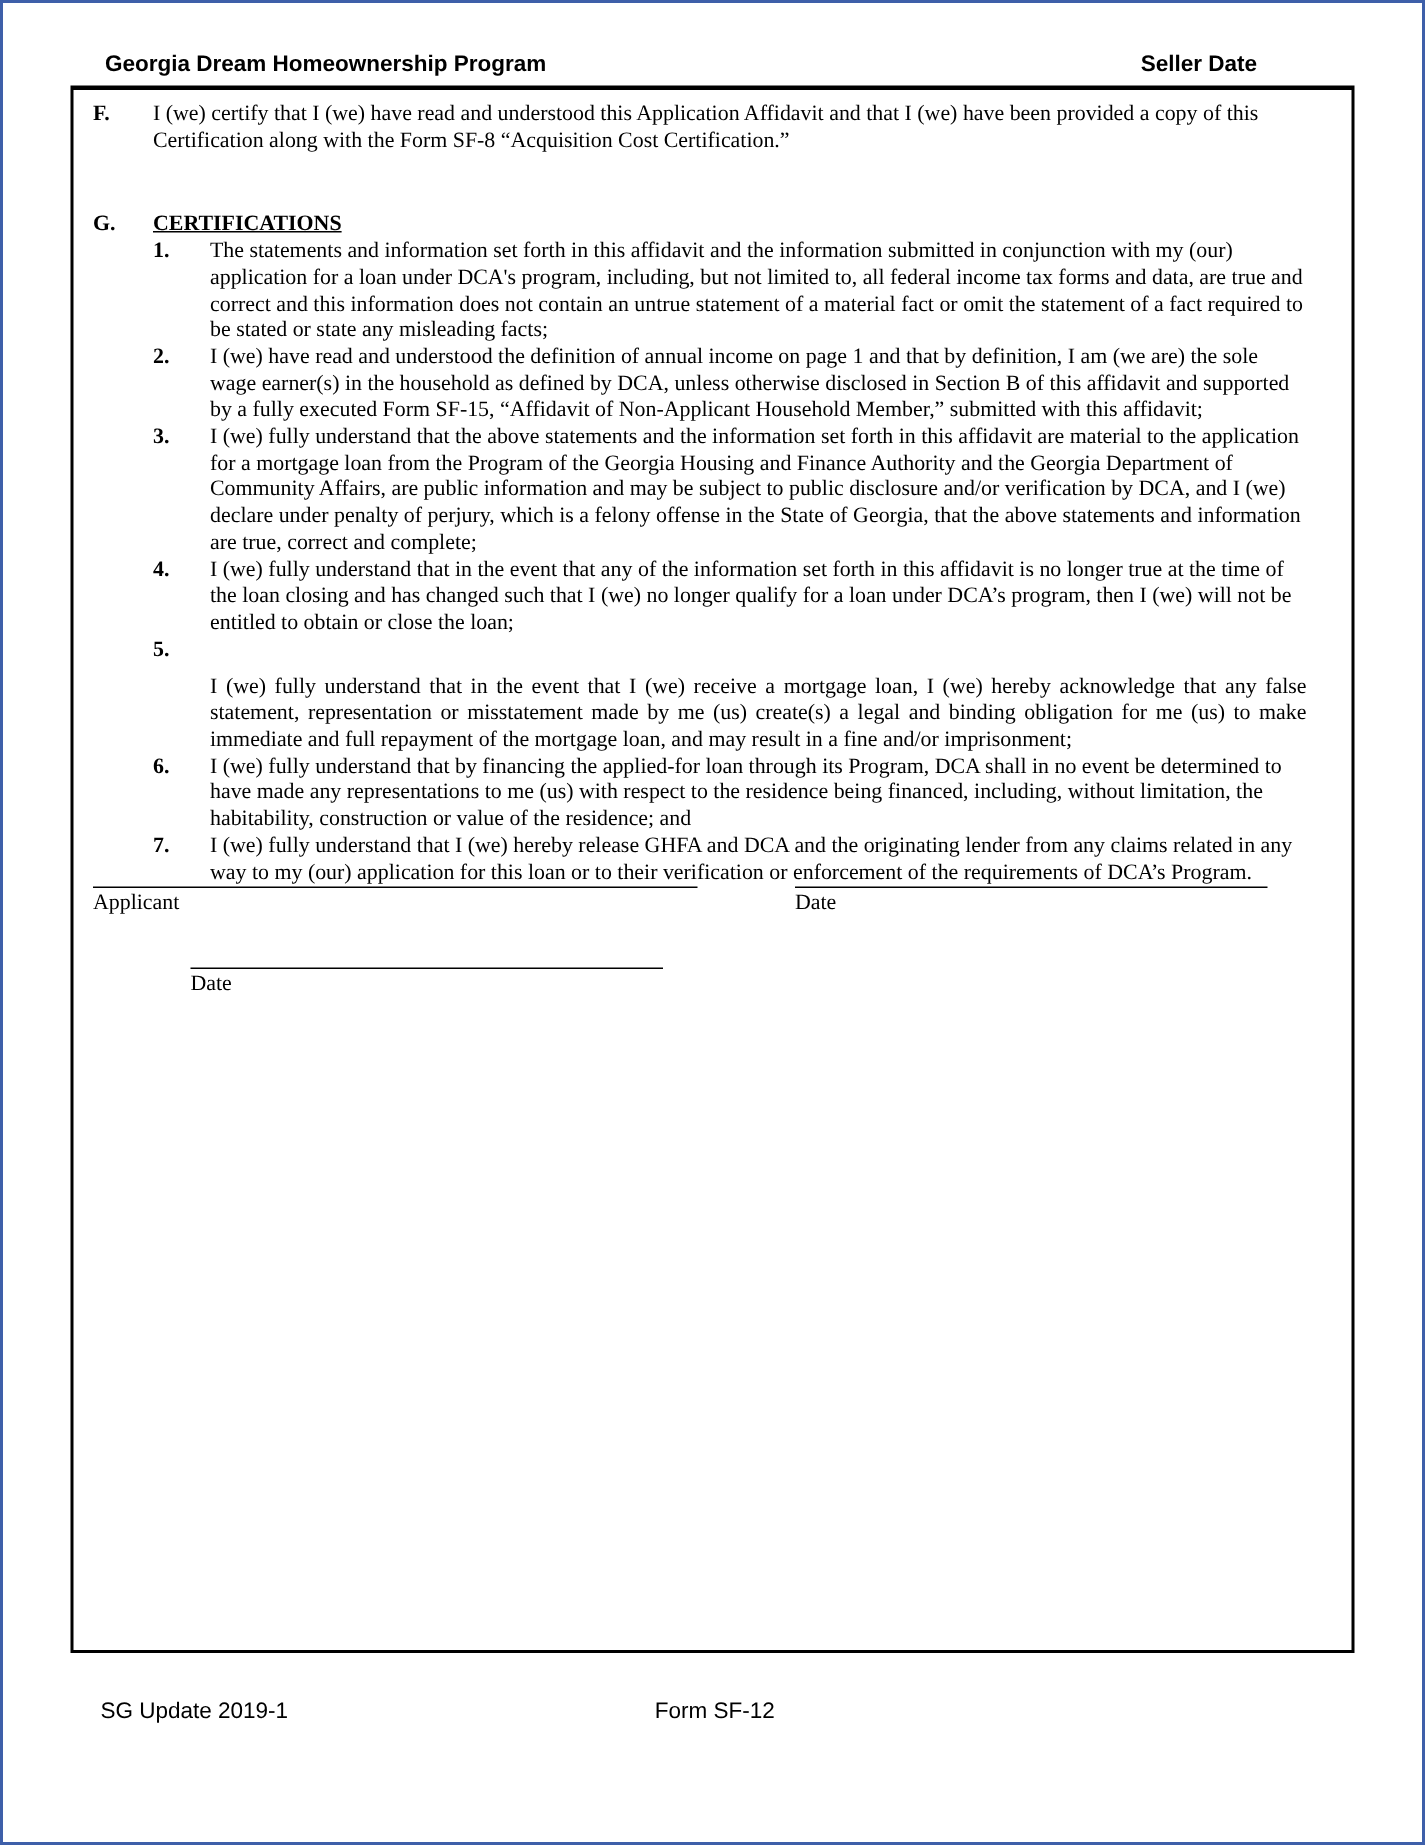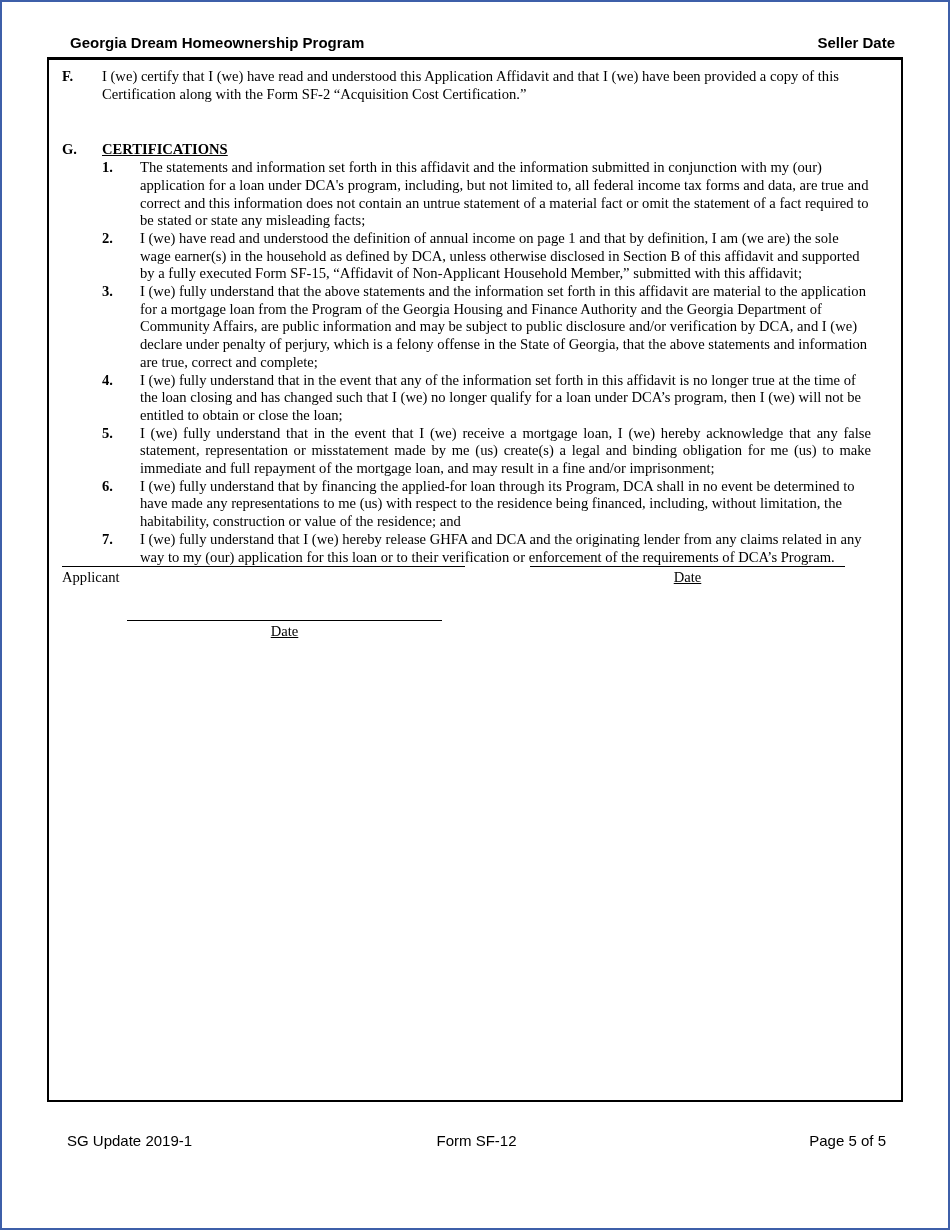--- a/index.html
+++ b/index.html
@@ -10,21 +10,21 @@
     font-family: "Liberation Serif", serif;
     color: #000;
     border: 2px solid var(--page-border, #3e5fa9);
     position: relative;
     overflow: hidden;
   }
   .page-header {
     display: flex;
     justify-content: space-between;
     align-items: baseline;
-    padding: 32px 53px 6px 68px;
+    padding: 32px 110px 6px 68px;
     font-family: "Liberation Sans", sans-serif;
     font-weight: bold;
     font-size: 15px;
   }
   .doc-box {
     margin-left: 45px;
     width: 856px;
     height: 1045px;
     border: 2px solid #000;
     border-top-width: 3px;
@@ -39,32 +39,32 @@
   }
   .sec-label { font-weight: bold; }
   .sec-title { font-weight: bold; text-decoration: underline; }
   .sec-f { margin-bottom: 38px; }
   .cert-item {
     display: grid;
     grid-template-columns: 38px 1fr;
     align-items: start;
   }
   .cert-num { font-weight: bold; }
-  .cert-text.justify { text-align: justify; }
+  .cert-text.justify { text-align: justify; margin-top: 25px; }
   .sig-block { }
   .sig-row {
     display: flex;
     align-items: flex-start;
     margin-bottom: 33px;
   }
   .sig-left { width: 403px; }
   .sig-right { width: 315px; margin-left: 65px; }
   .sig-line { border-top: 1px solid #000; height: 1px; }
   .sig-label { padding-top: 2px; }
-  .sig-right .sig-label { text-align: center; text-decoration: underline; }
+  .sig-right .sig-label { text-align: left; }
   .page-footer {
     margin-top: 30px;
     display: grid;
     grid-template-columns: 1fr auto 1fr;
     padding: 0 62px 0 65px;
     font-family: "Liberation Sans", sans-serif;
     font-weight: normal;
     font-size: 15px;
   }
   .footer-left { text-align: left; }
@@ -76,21 +76,21 @@
 
 <header class="page-header">
   <span>Georgia Dream Homeownership Program</span>
   <span>Seller Date</span>
 </header>
 
 <div class="doc-box">
 
   <div class="sec sec-f">
     <span class="sec-label">F.</span>
-    <div class="sec-text">I (we) certify that I (we) have read and understood this Application Affidavit and that I (we) have been provided a copy of this Certification along with the Form SF-2 “Acquisition Cost Certification.”</div>
+    <div class="sec-text">I (we) certify that I (we) have read and understood this Application Affidavit and that I (we) have been provided a copy of this Certification along with the Form SF-8 “Acquisition Cost Certification.”</div>
   </div>
 
   <div class="sec">
     <span class="sec-label">G.</span>
     <div>
       <div class="sec-title">CERTIFICATIONS</div>
 
       <div class="cert-item">
         <span class="cert-num">1.</span>
         <div class="cert-text">The statements and information set forth in this affidavit and the information submitted in conjunction with my (our) application for a loan under DCA's program, including, but not limited to, all federal income tax forms and data, are true and correct and this information does not contain an untrue statement of a material fact or omit the statement of a fact required to be stated or state any misleading facts;</div>
@@ -139,14 +139,13 @@
         <div class="sig-label">Date</div>
       </div>
     </div>
   </div>
 
 </div>
 
 <footer class="page-footer">
   <span class="footer-left">SG Update 2019-1</span>
   <span class="footer-center">Form SF-12</span>
-  <span class="footer-right">Page 5 of 5</span>
 </footer>
 
 </body></html>

